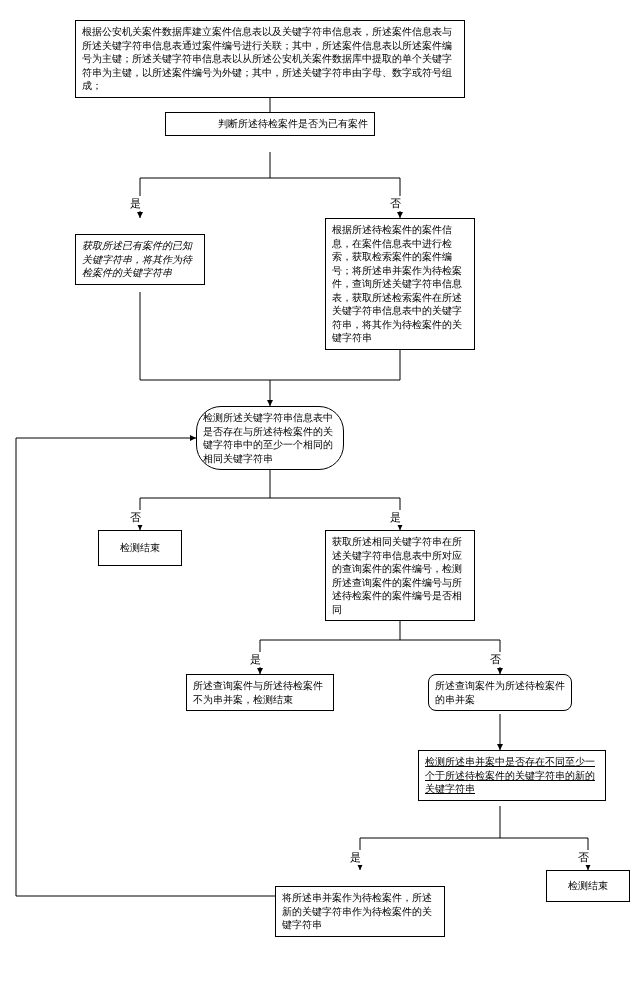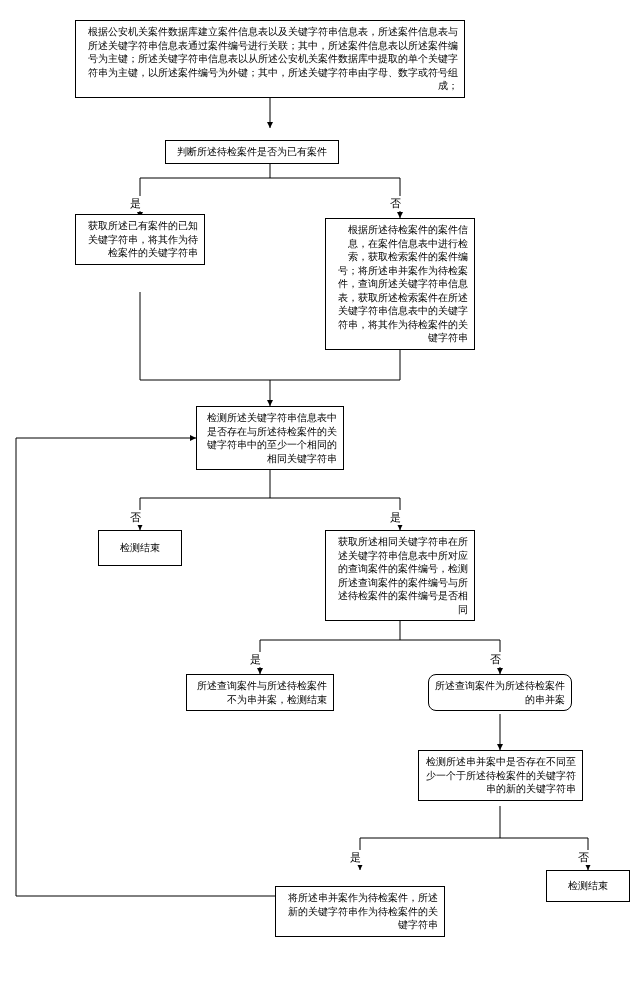--- a/index.html
+++ b/index.html
@@ -15,21 +15,21 @@
     width: 637px;
     height: 1000px;
   }
   .box {
     position: absolute;
     border: 1px solid #000;
     background: #fff;
     padding: 4px 6px;
     box-sizing: border-box;
     line-height: 1.35;
-    text-align: right;
+    text-align: left;
   }
   .center-text { text-align: center; }
   svg.arrows {
     position: absolute;
     left: 0;
     top: 0;
     width: 637px;
     height: 1000px;
     pointer-events: none;
   }
@@ -92,53 +92,53 @@
 
     <line x1="588" y1="838" x2="588" y2="870" stroke="#000" marker-end="url(#ah)"></line>
 
     <polyline points="275,896 16,896 16,438 196,438" fill="none" stroke="#000" marker-end="url(#ah)"></polyline>
   </svg>
 
   <div class="box" style="left:75px; top:20px; width:390px;">
     <span>根据公安机关案件数据库建立案件信息表以及关键字符串信息表，所述案件信息表与所述关键字符串信息表通过案件编号进行关联；其中，所述案件信息表以所述案件编号为主键；所述关键字符串信息表以从所述公安机关案件数据库中提取的单个关键字符串为主键，以所述案件编号为外键；其中，所述关键字符串由字母、数字或符号组成；</span>
   </div>
 
-  <div class="box center-text" style="left:165px; top:140px; width:174px;">
+  <div class="box center-text" style="left:165px; top:112px; width:210px;text-align:right;">
     <span>判断所述待检案件是否为已有案件</span>
   </div>
 
-  <div class="box" style="left:75px; top:214px; width:130px;">
+  <div class="box" style="left:75px; top:234px; width:130px;font-style:italic;">
     <span>获取所述已有案件的已知关键字符串，将其作为待检案件的关键字符串</span>
   </div>
 
   <div class="box" style="left:325px; top:218px; width:150px;">
     <span>根据所述待检案件的案件信息，在案件信息表中进行检索，获取检索案件的案件编号；将所述串并案作为待检案件，查询所述关键字符串信息表，获取所述检索案件在所述关键字符串信息表中的关键字符串，将其作为待检案件的关键字符串</span>
   </div>
 
-  <div class="box" style="left:196px; top:406px; width:148px;">
+  <div class="box" style="left:196px; top:406px; width:148px;border-radius:25px;">
     <span>检测所述关键字符串信息表中是否存在与所述待检案件的关键字符串中的至少一个相同的相同关键字符串</span>
   </div>
 
   <div class="box center-text" style="left:98px; top:530px; width:84px; padding-top:10px; padding-bottom:10px;">
     <span>检测结束</span>
   </div>
 
   <div class="box" style="left:325px; top:530px; width:150px;">
     <span>获取所述相同关键字符串在所述关键字符串信息表中所对应的查询案件的案件编号，检测所述查询案件的案件编号与所述待检案件的案件编号是否相同</span>
   </div>
 
   <div class="box" style="left:186px; top:674px; width:148px;">
     <span>所述查询案件与所述待检案件不为串并案，检测结束</span>
   </div>
 
   <div class="box" style="left:428px; top:674px; width:144px;border-radius:8px;">
     <span>所述查询案件为所述待检案件的串并案</span>
   </div>
 
-  <div class="box" style="left:418px; top:750px; width:165px;">
+  <div class="box" style="left:418px; top:750px; width:188px;text-decoration:underline;">
     <span>检测所述串并案中是否存在不同至少一个于所述待检案件的关键字符串的新的关键字符串</span>
   </div>
 
   <div class="box" style="left:275px; top:870px; width:170px;margin-top:16px;">
     <span>将所述串并案作为待检案件，所述新的关键字符串作为待检案件的关键字符串</span>
   </div>
 
   <div class="box center-text" style="left:546px; top:870px; width:84px; padding-top:8px; padding-bottom:8px;">
     <span>检测结束</span>
   </div>

